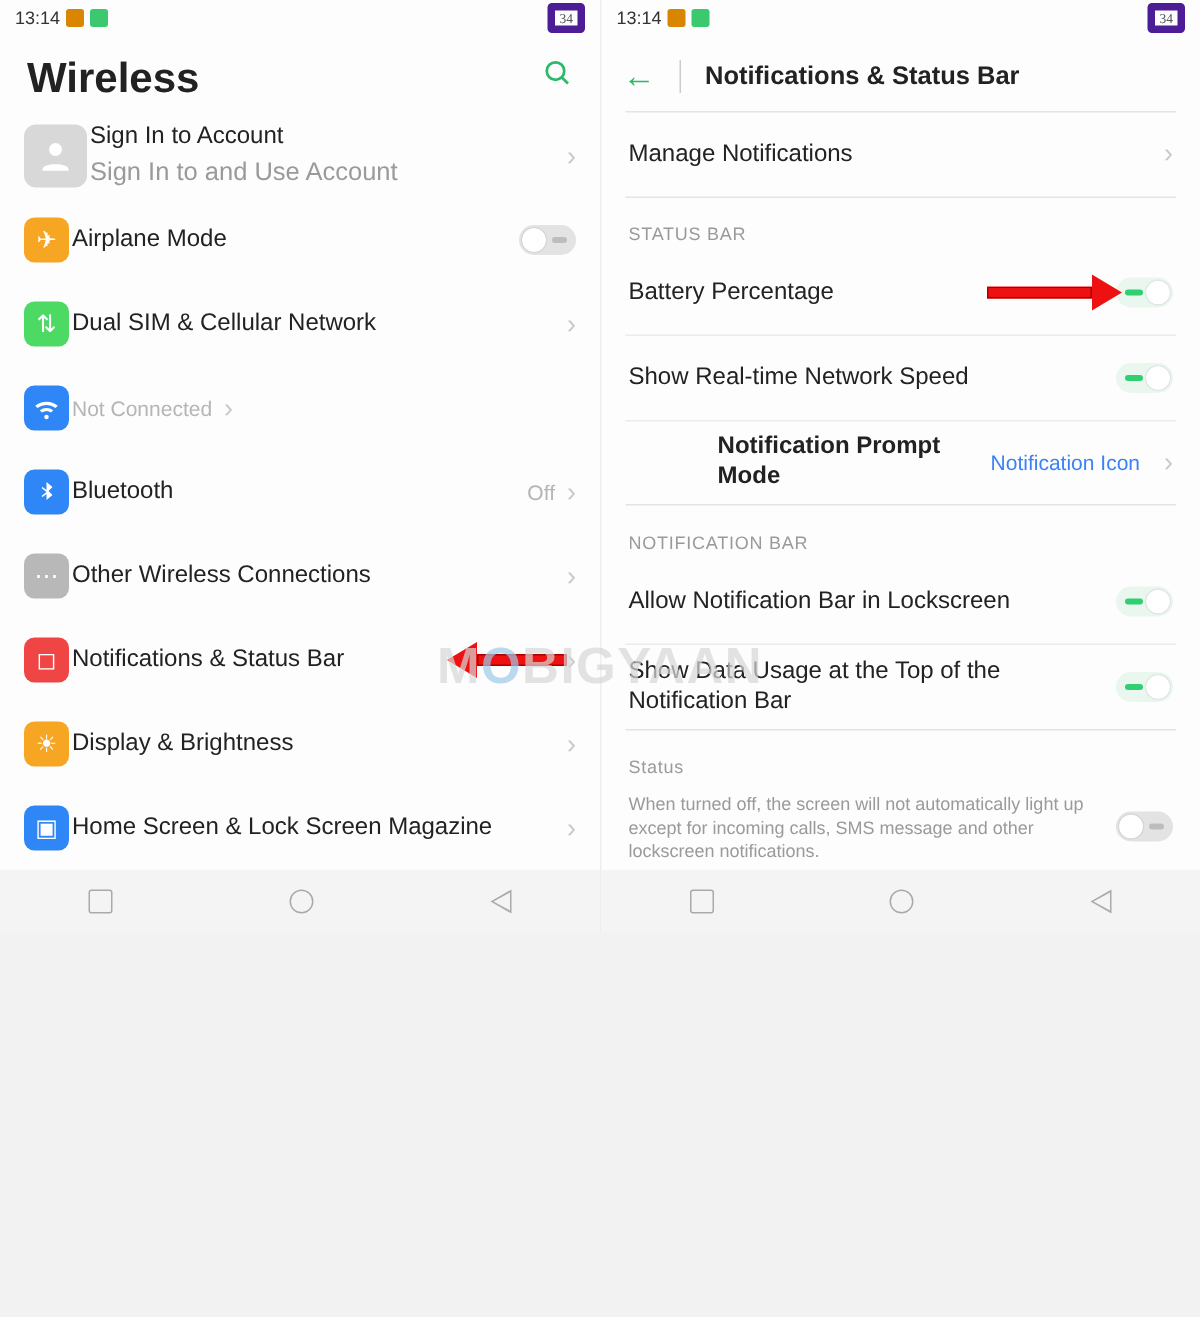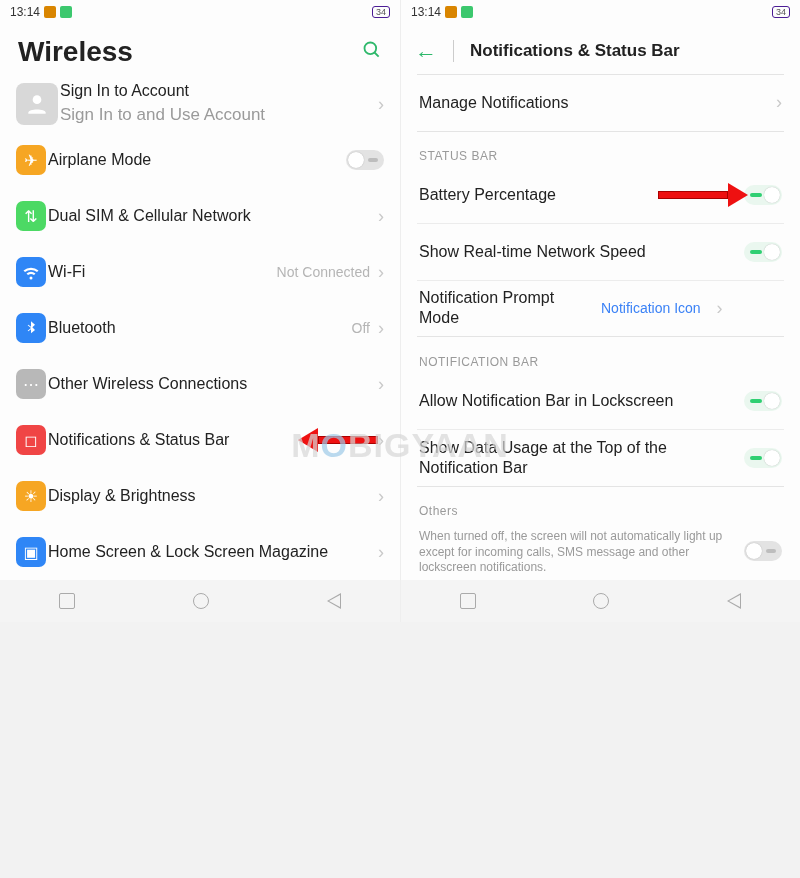--- a/index.html
+++ b/index.html
@@ -31,21 +31,21 @@
   }
   .status-left { display: flex; align-items: center; gap: 4px; }
   .status-right { display: flex; align-items: center; gap: 4px; }
   .mini-icon {
     width: 12px; height: 12px; border-radius: 2px;
     display:inline-block;
   }
   .badge-orange { background:#d98500; }
   .badge-green { background:#3cc86e; }
   .batt-box {
-    font-size:9px; border:1px solid #4c1d95; border-radius:3px; padding:0 3px; color:#555;
+    font-size:9px; border:5px solid #4c1d95; border-radius:3px; padding:0 3px; color:#555;font-family:Liberation Serif, serif;
   }
   .header1 {
     display: flex; align-items: center; justify-content: space-between;
     padding: 12px 18px 8px 18px;
   }
   .header1 h1 { font-size: 28px; font-weight: 600; color:#222; }
   .search-icon { color:#2eb86b; font-size:20px; }
   .header2 {
     display:flex; align-items:center; gap:16px; padding: 14px 14px 10px 14px;
   }
@@ -94,21 +94,21 @@
   }
   .toggle-on::after{
     content:""; position:absolute; right:2px; top:2px; width:16px; height:16px;
     border-radius:50%; background:#fff; box-shadow:0 0 1px rgba(0,0,0,.3);
   }
   .section-label {
     font-size:12px; color:#9a9a9a; letter-spacing:.5px;
     padding: 18px 18px 4px 18px;
   }
   .row2 {
-    display:flex; align-items:center; justify-content:flex-start;
+    display:flex; align-items:center; justify-content:flex-end;
     padding:14px 18px; gap:12px; min-height:56px;
   }
   .row2 .text { flex:1; }
   .row2 .text .label { font-size:16px; color:#222; line-height:1.25; }
   .row2 .text .sub { font-size:12px; color:#9a9a9a; line-height:1.3; margin-top:3px;}
   .row2 .value { font-size:14px; color:#3b82f6; margin-right:4px; white-space:nowrap; }
   .navbar {
     height:42px; background:#f4f4f4; margin-top:auto;
     display:flex; align-items:center; justify-content:space-around;
     color:#999;
@@ -213,21 +213,20 @@
       <span class="chev">›</span>
     </div>
     <div class="thin-divider"></div>
 
     <div class="row">
       <div class="icon ic-wifi">
         <svg width="18" height="18" viewBox="0 0 24 24" fill="#fff">
             <path d="M12 18a2 2 0 100 4 2 2 0 000-4zm-6-4a10 10 0 0112 0l-2 2a7 7 0 00-8 0zm-4-4a16 16 0 0120 0l-2 2a13 13 0 00-16 0z"></path>
           </svg>
       </div>
-      <div class="label">Wi-Fi</div>
       <span class="value">Not Connected</span>
       <span class="chev">›</span>
     </div>
     <div class="thin-divider"></div>
 
     <div class="row">
       <div class="icon ic-bt">
         <svg width="16" height="16" viewBox="0 0 24 24" fill="#fff">
             <path d="M12 2l6 5-4 4 4 4-6 5V14l-4 3-1-1 5-4-5-4 1-1 4 3z"></path>
           </svg>
@@ -339,21 +338,21 @@
 
     <div class="row2">
       <div class="text">
           <div class="label">Show Real-time Network Speed</div>
         </div>
       <div class="toggle-on"></div>
     </div>
     <div class="thin-divider"></div>
 
     <div class="row2">
-      <div class="text" style="max-width:170px;">
+      <div class="text" style="max-width:170px;font-weight:bold;">
           <div class="label">Notification Prompt Mode</div>
         </div>
       <span class="value">Notification Icon</span>
       <span class="chev">›</span>
     </div>
     <div class="divider"></div>
 
     <div class="section-label">NOTIFICATION BAR</div>
 
     <div class="row2">
@@ -365,21 +364,21 @@
     <div class="thin-divider"></div>
 
     <div class="row2">
       <div class="text">
           <div class="label">Show Data Usage at the Top of the Notification Bar</div>
         </div>
       <div class="toggle-on"></div>
     </div>
     <div class="divider"></div>
 
-    <div class="section-label" style="text-transform:none;">Others</div>
+    <div class="section-label" style="text-transform:none;">Status</div>
 
     <div class="row2">
       <div class="text">
         <div class="sub">When turned off, the screen will not automatically light up except for incoming calls, SMS message and other lockscreen notifications.</div>
       </div>
       <div class="toggle-off gray"></div>
     </div>
   </div>
 
   <div class="navbar">

